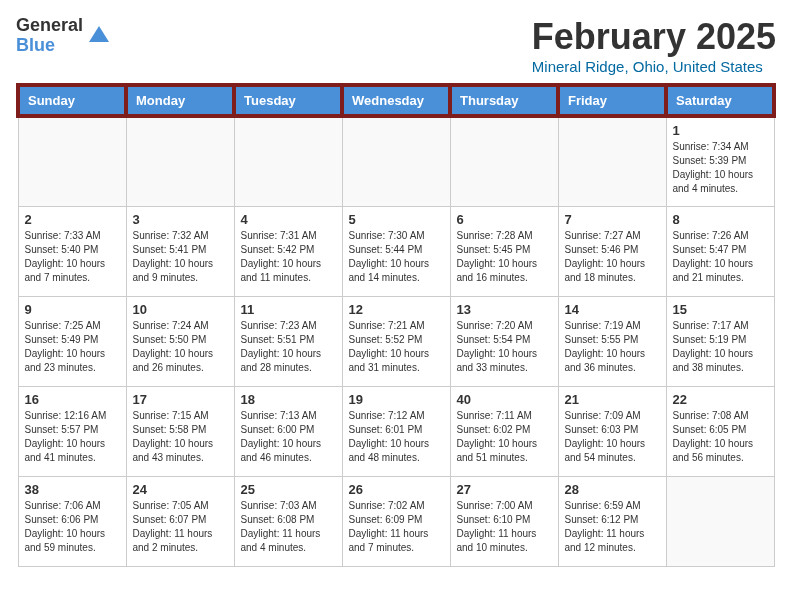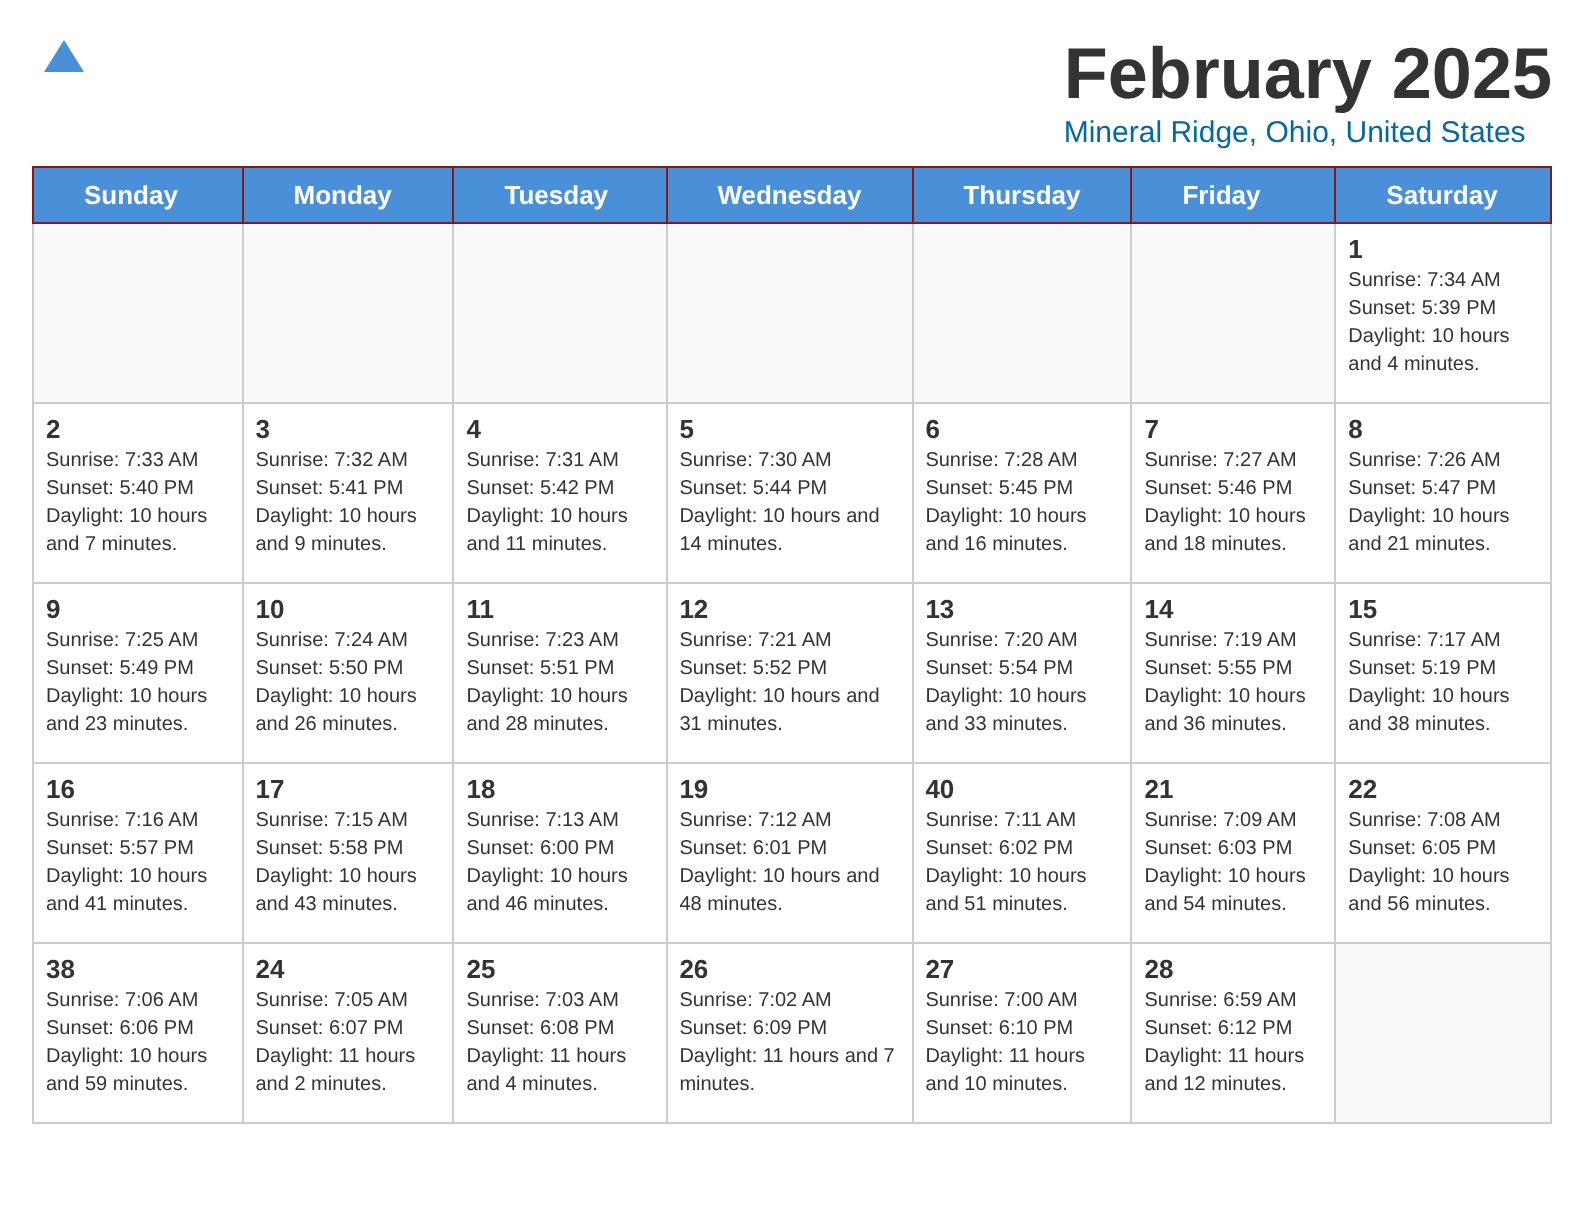--- a/index.html
+++ b/index.html
@@ -55,23 +55,23 @@
     .calendar {
       width: 100%;
       border-collapse: collapse;
       border: 1px solid #ccc;
     }
     .calendar th {
       background-color: #4a90d9;
       color: #fff;
       font-size: 13px;
       font-weight: bold;
-      padding: 6px 25px;
+      padding: 6px 8px;
       text-align: left;
-      border: 1px solid #7f1d1d;
+      border: 4px solid #7f1d1d;
     }
     .calendar td {
       width: calc(100% / 7);
       vertical-align: top;
       border: 1px solid #ccc;
       padding: 5px 6px;
       font-size: 10.5px;
       color: #333;
       height: 90px;
       background: #fff;
@@ -89,20 +89,24 @@
       font-size: 10px;
       color: #333;
       line-height: 1.4;
     }
   </style>
 </head>
 <body>
 
 <div class="header">
   <div class="logo">
+    <div class="logo-text">
+      <span class="logo-general">General</span>
+      <span class="logo-blue">Blue</span>
+    </div>
     <svg class="logo-icon" viewBox="0 0 28 28">
       <polygon points="14,4 24,20 4,20" fill="#4a90d9"></polygon>
     </svg>
   </div>
   <div class="title-area">
     <div class="month-title">February 2025</div>
     <div class="location">Mineral Ridge, Ohio, United States</div>
   </div>
 </div>
 
@@ -217,21 +221,21 @@
         <td>
           <span class="day-number">15</span>
           <div class="day-info">Sunrise: 7:17 AM
 Sunset: 5:19 PM
 Daylight: 10 hours and 38 minutes.</div>
         </td>
       </tr>
       <tr>
         <td>
           <span class="day-number">16</span>
-          <div class="day-info">Sunrise: 7:16 AM
+          <div class="day-info">Sunrise: 12:16 AM
 Sunset: 5:57 PM
 Daylight: 10 hours and 41 minutes.</div>
         </td>
         <td>
           <span class="day-number">17</span>
           <div class="day-info">Sunrise: 7:15 AM
 Sunset: 5:58 PM
 Daylight: 10 hours and 43 minutes.</div>
         </td>
         <td>

